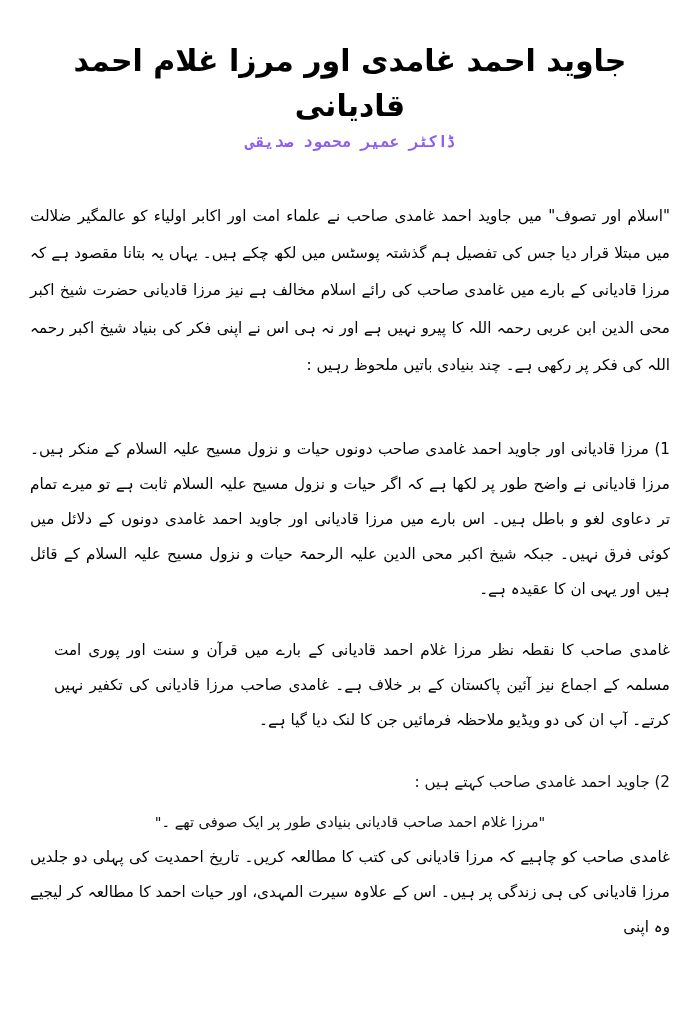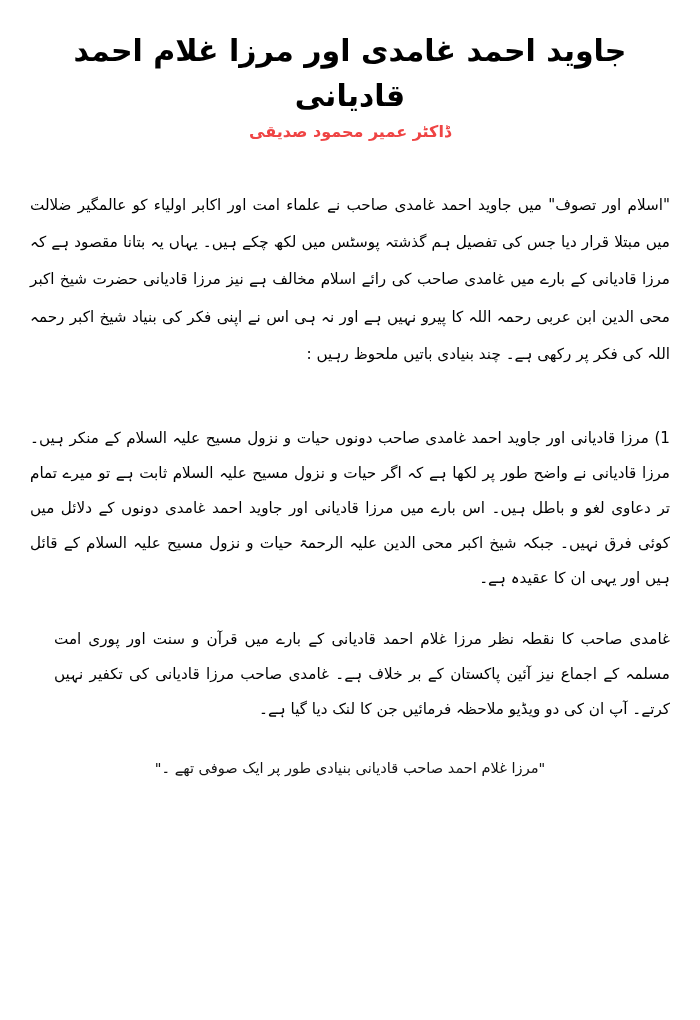--- a/index.html
+++ b/index.html
@@ -11,40 +11,41 @@
     width: 700px;
     height: 1020px;
     font-family: "DejaVu Sans", "Liberation Sans", sans-serif;
     color: #111111;
     overflow: hidden;
   }
   .page {
     width: 700px;
     height: 1020px;
     box-sizing: border-box;
-    padding: 28px 30px 10px 30px;
+    padding: 38px 30px 10px 30px;
     position: relative;
   }
   .doc-title {
     direction: rtl;
     text-align: center;
     font-size: 30px;
     font-weight: 700;
     line-height: 1.5;
     letter-spacing: 0.5px;
     margin: 0 0 4px 0;
     color: #000;
   }
   .doc-subtitle {
     direction: rtl;
     text-align: center;
     font-size: 16px;
     font-weight: 600;
     margin: 0 0 46px 0;
-    color: #ef4444;
+    color: #8b5cf6;
+    font-family: Liberation Mono, monospace;
   }
   .body-block {
     direction: rtl;
     text-align: justify;
     text-justify: inter-word;
     font-size: 15.2px;
     line-height: 2.45;
     color: #000;
     margin: 0 0 26px 0;
   }
@@ -81,17 +82,22 @@
 
   <p class="body-block para-intro">"اسلام اور تصوف" میں جاوید احمد غامدی صاحب نے علماء امت اور اکابر اولیاء کو عالمگیر ضلالت میں مبتلا قرار دیا جس کی تفصیل ہم گذشتہ پوسٹس میں لکھ چکے ہیں۔ یہاں یہ بتانا مقصود ہے کہ مرزا قادیانی کے بارے میں غامدی صاحب کی رائے اسلام مخالف ہے نیز مرزا قادیانی حضرت شیخ اکبر محی الدین ابن عربی رحمہ اللہ کا پیرو نہیں ہے اور نہ ہی اس نے اپنی فکر کی بنیاد شیخ اکبر رحمہ اللہ کی فکر پر رکھی ہے۔ چند بنیادی باتیں ملحوظ رہیں :</p>
 
   <p class="body-block tight">
     <span class="num-lead">1)</span>
     <span>مرزا قادیانی اور جاوید احمد غامدی صاحب دونوں حیات و نزول مسیح علیہ السلام کے منکر ہیں۔ مرزا قادیانی نے واضح طور پر لکھا ہے کہ اگر حیات و نزول مسیح علیہ السلام ثابت ہے تو میرے تمام تر دعاوی لغو و باطل ہیں۔ اس بارے میں مرزا قادیانی اور جاوید احمد غامدی دونوں کے دلائل میں کوئی فرق نہیں۔ جبکہ شیخ اکبر محی الدین علیہ الرحمۃ حیات و نزول مسیح علیہ السلام کے قائل ہیں اور یہی ان کا عقیدہ ہے۔</span>
   </p>
 
   <p class="body-block tight block-2">غامدی صاحب کا نقطہ نظر مرزا غلام احمد قادیانی کے بارے میں قرآن و سنت اور پوری امت مسلمہ کے اجماع نیز آئین پاکستان کے بر خلاف ہے۔ غامدی صاحب مرزا قادیانی کی تکفیر نہیں کرتے۔ آپ ان کی دو ویڈیو ملاحظہ فرمائیں جن کا لنک دیا گیا ہے۔</p>
 
+  <p class="numbered">
+    <span class="num-lead">2)</span>
+    <span>جاوید احمد غامدی صاحب کہتے ہیں :</span>
+  </p>
 
   <p class="quote-line">"مرزا غلام احمد صاحب قادیانی بنیادی طور پر ایک صوفی تھے ۔"</p>
 
+  <p class="body-block tight">غامدی صاحب کو چاہیے کہ مرزا قادیانی کی کتب کا مطالعہ کریں۔ تاریخ احمدیت کی پہلی دو جلدیں مرزا قادیانی کی ہی زندگی پر ہیں۔ اس کے علاوہ سیرت المہدی، اور حیات احمد کا مطالعہ کر لیجیے وہ اپنی</p>
 
 </div>
 
 </body></html>

